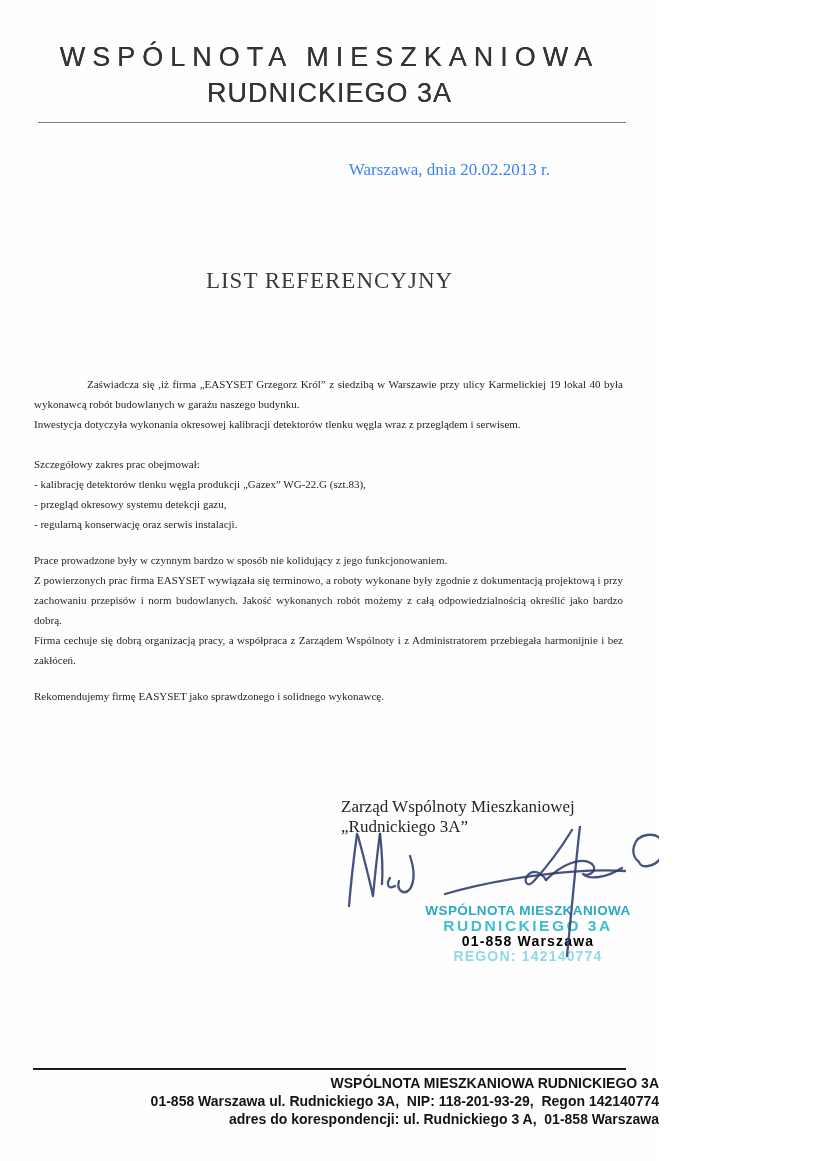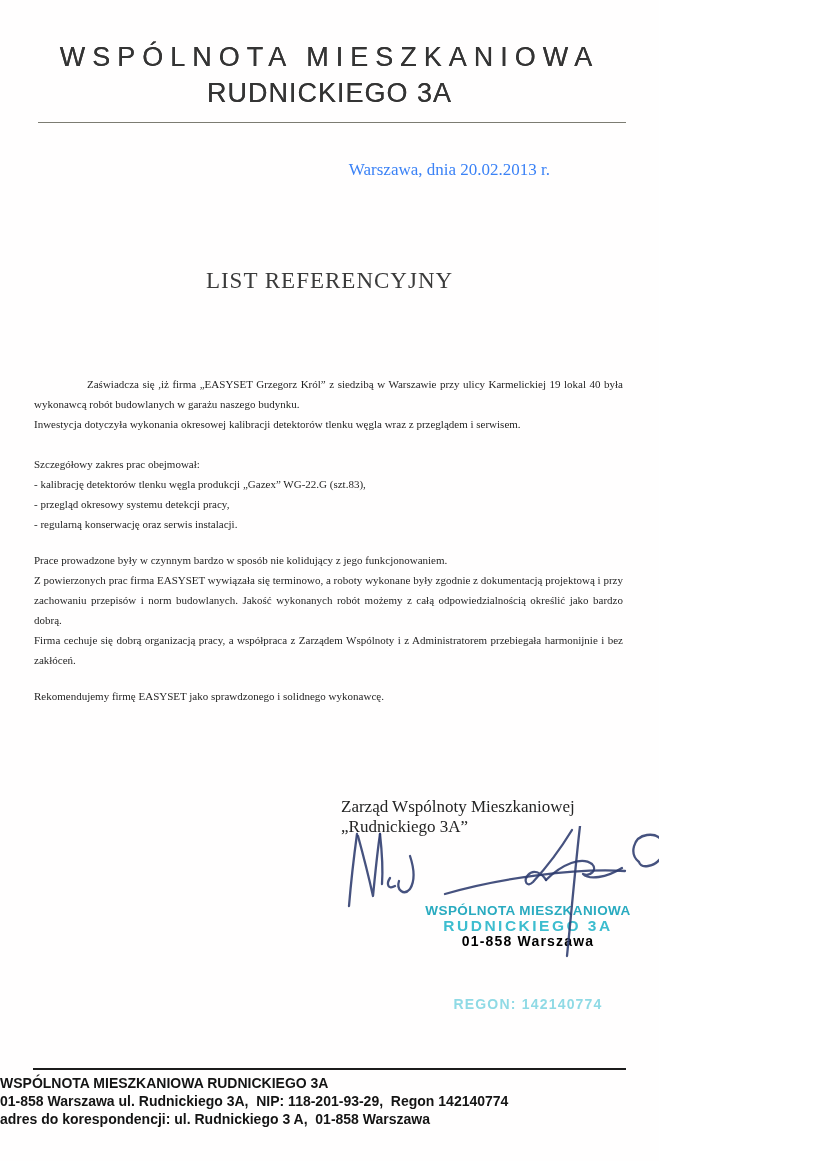--- a/index.html
+++ b/index.html
@@ -27,24 +27,24 @@
   .recommend { margin-top:16px !important; text-align:right; }
   
   .signoff { position:absolute; top:797px; left:341px; font-size:17px; color:#242424; }
   .signatures { position:absolute; left:330px; top:826px; width:460px; height:134px; z-index:3; }
   .signatures path { fill:none; stroke-width:2.3; stroke-linecap:round; stroke-linejoin:round; opacity:0.88; }
   .stamp { position:absolute; left:393px; top:903px; width:270px; text-align:center; z-index:2;
     font-family:"Liberation Sans", sans-serif; font-weight:bold; }
   .stamp .s1 { font-size:13.5px; letter-spacing:0.4px; line-height:15px; }
   .stamp .s2 { font-size:15.5px; letter-spacing:2.5px; line-height:16px; }
   .stamp .s3 { font-size:14px;  letter-spacing:1.2px; line-height:15px; }
-  .stamp .s4 { font-size:14px;  letter-spacing:1.2px; line-height:15px;margin-top:48px; }
+  .stamp .s4 { font-size:14px;  letter-spacing:1.2px; line-height:15px; }
   
   .rule-bottom { position:absolute; top:1068px; left:33px; right:33px; height:2px; background:#1c1c1c; }
-  .footer { position:absolute; top:1074px; left:0; width:100%; text-align:left;
+  .footer { position:absolute; top:1074px; left:0; width:100%; text-align:right;
     font-family:"Liberation Sans", sans-serif; font-weight:bold; font-size:14px;
     line-height:18px; color:#141414; }
   .footer div { white-space:pre-wrap; }
 </style>
 </head>
 <body>
 
 <div class="page">
 
   <header class="letterhead">
@@ -57,21 +57,21 @@
   <div class="dateline">Warszawa, dnia 20.02.2013 r.</div>
 
   <h1 class="title">LIST REFERENCYJNY</h1>
 
   <main class="body">
     <p class="indent">Zaświadcza się ,iż firma „EASYSET Grzegorz Król” z siedzibą w Warszawie przy ulicy Karmelickiej 19 lokal 40 była wykonawcą robót budowlanych w garażu naszego budynku.</p>
     <p>Inwestycja dotyczyła wykonania okresowej kalibracji detektorów tlenku węgla wraz z przeglądem i serwisem.</p>
 
     <p class="scope-head">Szczegółowy zakres prac obejmował:</p>
     <p class="scope-item">- kalibrację detektorów tlenku węgla produkcji „Gazex” WG-22.G (szt.83),</p>
-    <p class="scope-item">- przegląd okresowy systemu detekcji pracy,</p>
+    <p class="scope-item">- przegląd okresowy systemu detekcji gazu,</p>
     <p class="scope-item">- regularną konserwację oraz serwis instalacji.</p>
 
     <p class="assess-first">Prace prowadzone były w czynnym bardzo w sposób nie kolidujący z jego funkcjonowaniem.</p>
     <p>Z powierzonych prac firma EASYSET wywiązała się terminowo, a roboty wykonane były zgodnie z dokumentacją projektową i przy zachowaniu przepisów i norm budowlanych. Jakość wykonanych robót możemy z całą odpowiedzialnością określić jako bardzo dobrą.</p>
     <p>Firma cechuje się dobrą organizacją pracy, a współpraca z Zarządem Wspólnoty i z Administratorem przebiegała harmonijnie i bez zakłóceń.</p>
 
     <p class="recommend">Rekomendujemy firmę EASYSET jako sprawdzonego i solidnego wykonawcę.</p>
   </main>
 
   <div class="signoff">Zarząd Wspólnoty Mieszkaniowej „Rudnickiego 3A”</div>

